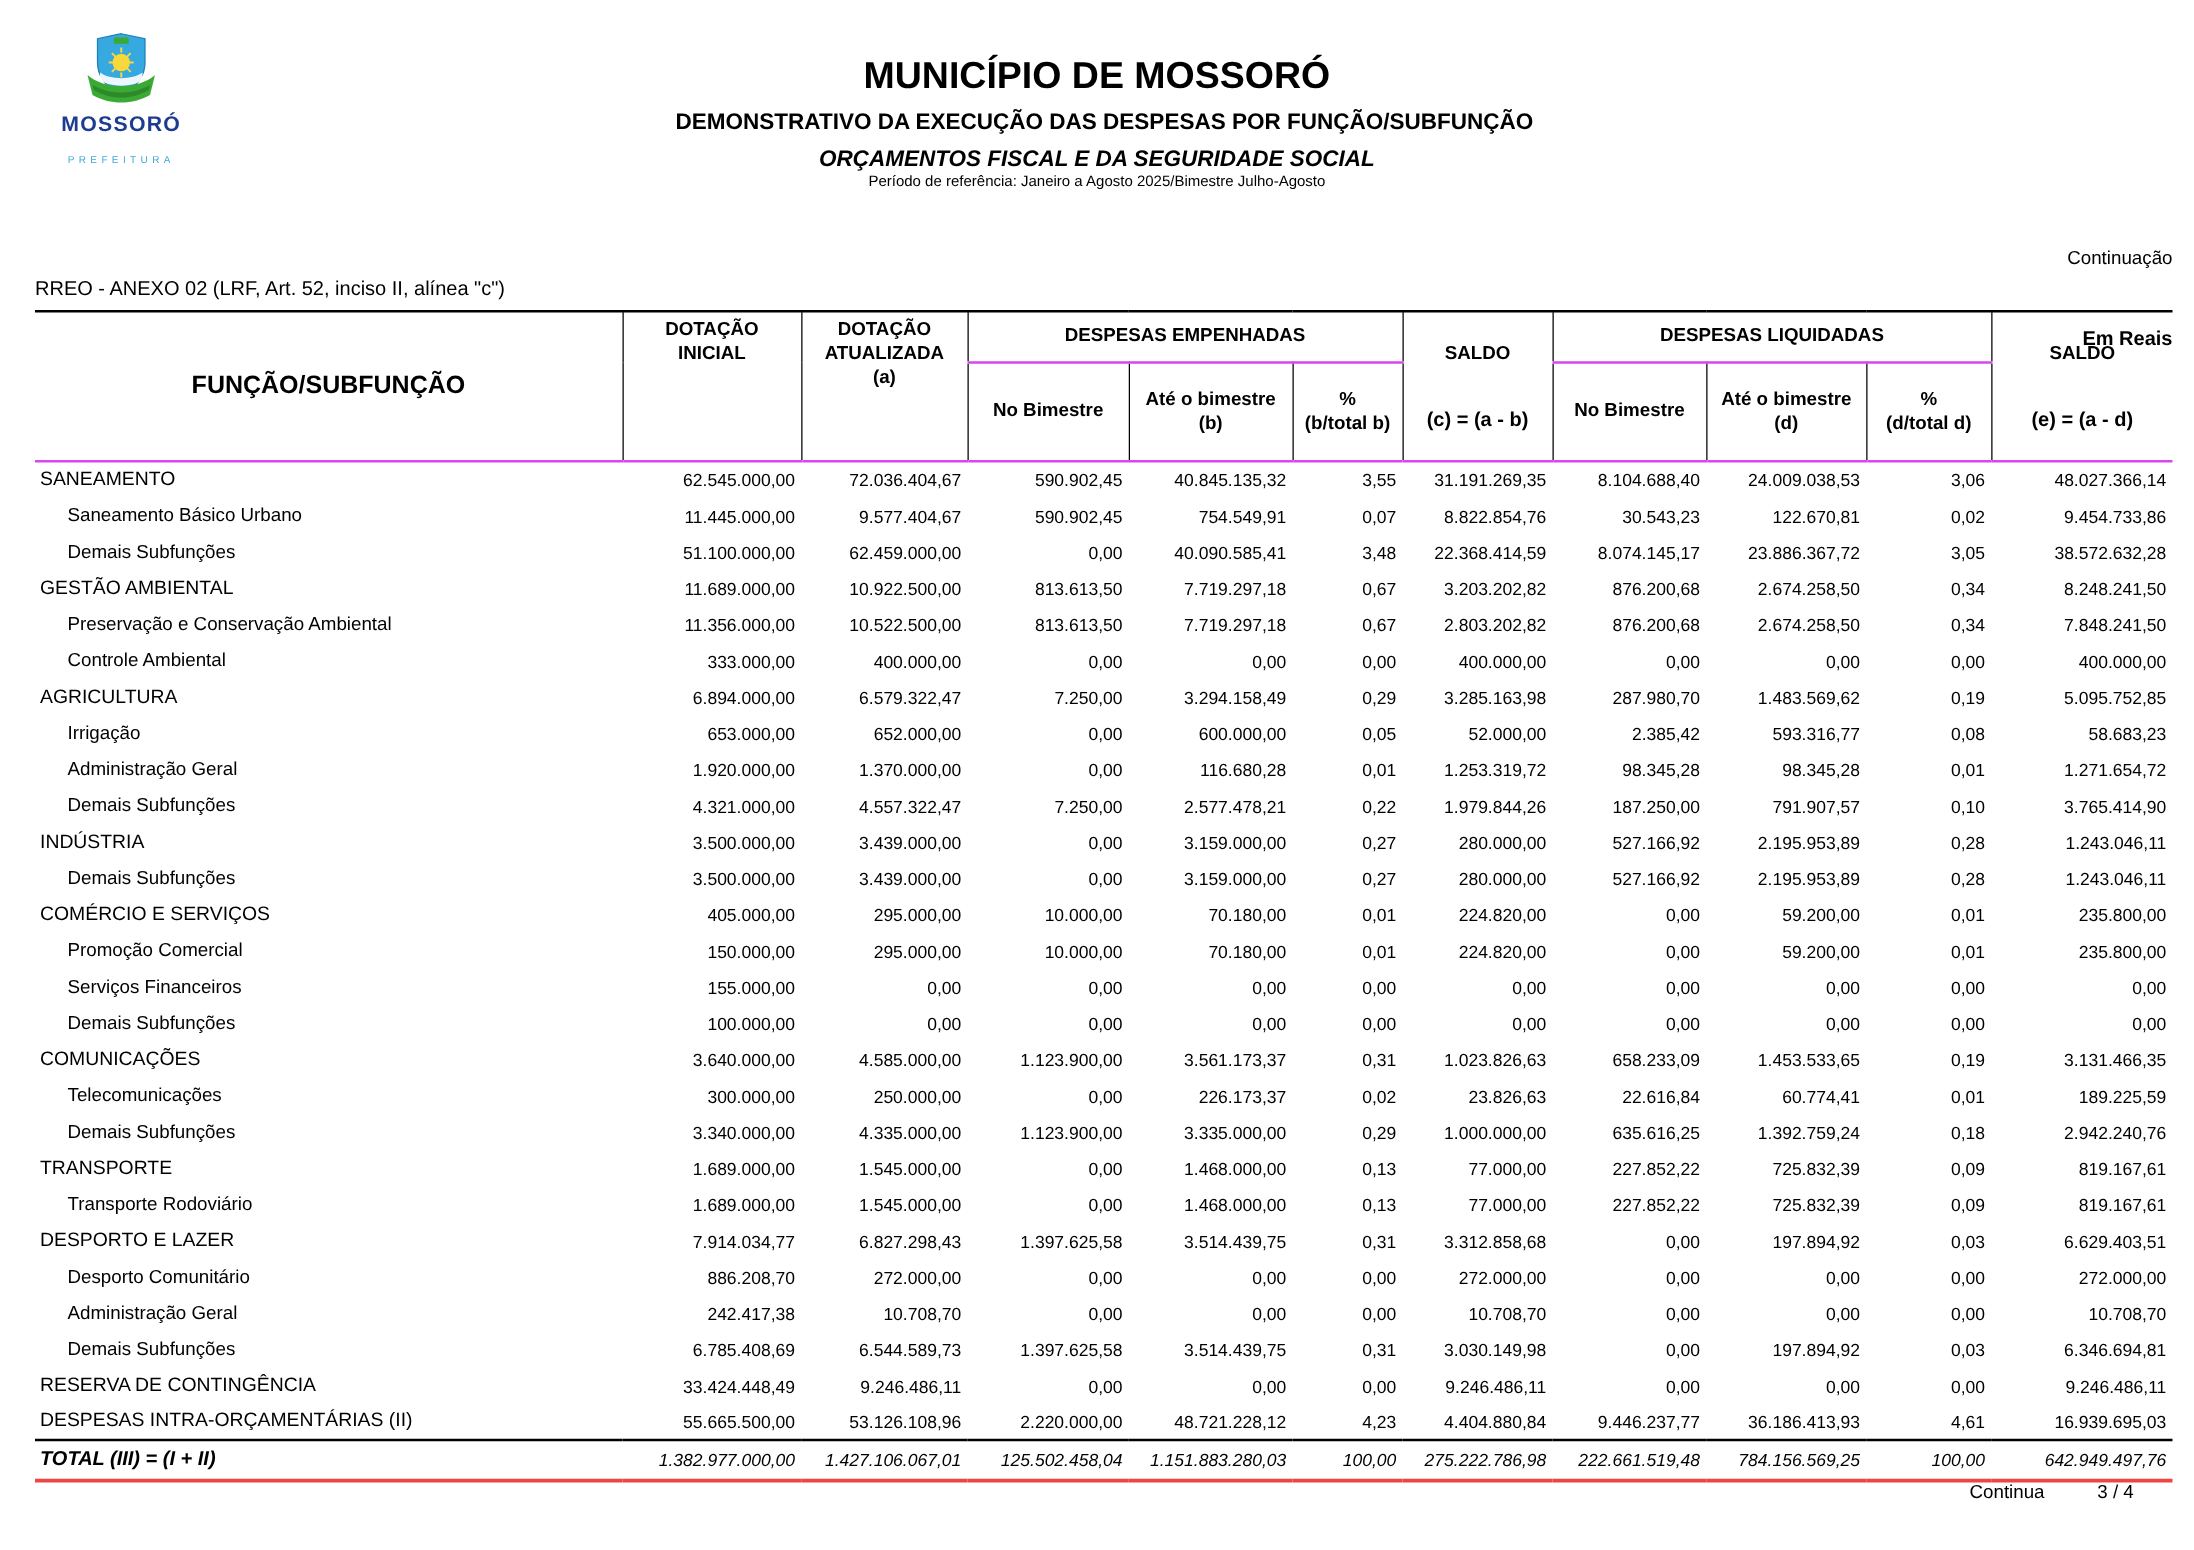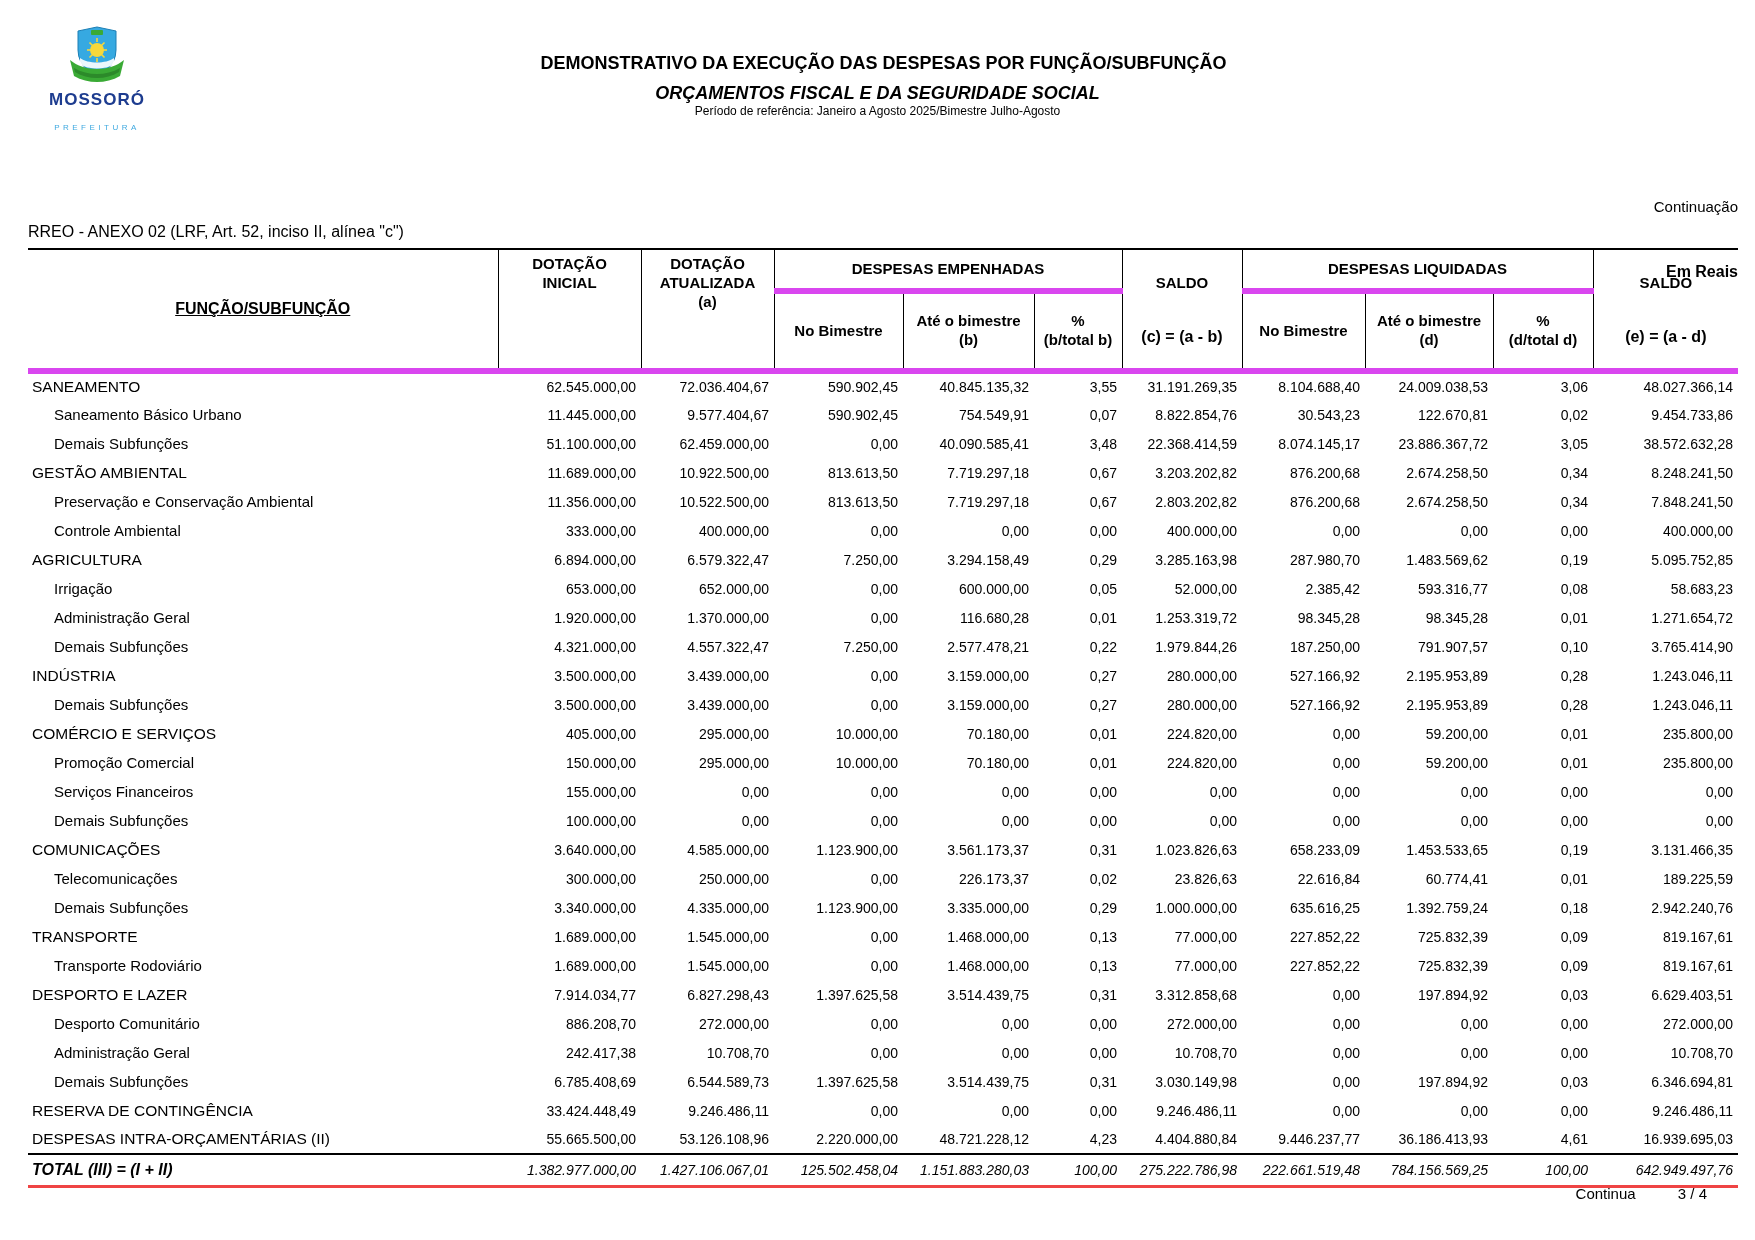--- a/index.html
+++ b/index.html
@@ -28,27 +28,27 @@
   table.rreo {
     position:absolute; left:28px; top:248px; width:1710px;
     border-collapse:collapse; table-layout:fixed;
     border-top:2px solid #000;
   }
   col.c1{width:470px} col.c2{width:143px} col.c3{width:133px} col.c4{width:129px}
   col.c5{width:131px} col.c6{width:88px}  col.c7{width:120px} col.c8{width:123px}
   col.c9{width:128px} col.c10{width:100px} col.c11{width:145px}
   thead th {
     font-weight:bold; font-size:15px; text-align:center;
-    border-bottom:6px solid #d946ef; white-space:pre-line; line-height:19px;
+    border-bottom:2px solid #d946ef; white-space:pre-line; line-height:19px;
     padding:2px 2px 3px 2px; vertical-align:middle;
   }
   thead tr.h1 { height:29px; }
   thead tr.h2 { height:56px; }
   thead th.vline { border-left:1.5px solid #000; }
-  thead th.th-func { font-size:16px; vertical-align:middle;text-decoration:underline; }
+  thead th.th-func { font-size:20px; vertical-align:middle; }
   thead th.top { vertical-align:top; padding-top:4px; }
   thead th.saldo { vertical-align:top; padding-top:0; }
   .s-label   { display:block; line-height:27px; font-size:15px; }
   .s-formula { display:block; margin-top:12px; font-size:16px; }
   tbody td { height:29px; font-size:14px; vertical-align:middle; }
   tbody td.num   { text-align:right; padding-right:5px; white-space:nowrap; }
   tbody td.label { text-align:left; padding-left:4px; font-size:15.5px; white-space:nowrap; }
   tbody td.label.sub { padding-left:26px; font-size:15px; }
   tbody tr.total td { border-top:2px solid #000; border-bottom:3px solid #ef4444; height:32px;font-style:italic; }
   tbody tr.total td.label { font-weight:bold; font-size:16px; }
@@ -78,20 +78,21 @@
       </g>
       <path d="M22 34 C30 40 48 40 56 34 L56 40 C48 46 30 46 22 40 Z" fill="#ffffff" opacity="0.9"></path>
       <path d="M12 36 C26 48 52 48 66 36 L62 52 C48 60 30 60 16 52 Z" fill="#3aaa35"></path>
       <path d="M16 44 C30 52 48 52 62 44 L61 48 C48 56 30 56 17 48 Z" fill="#2c8a2a"></path>
     </svg>
     <div class="logo-name">MOSSORÓ</div>
     <div class="logo-sub">PREFEITURA</div>
   </div>
 
   <div class="titles">
+    <div class="doc-title">MUNICÍPIO DE MOSSORÓ</div>
     <div class="doc-sub2">DEMONSTRATIVO DA EXECUÇÃO DAS DESPESAS POR FUNÇÃO/SUBFUNÇÃO</div>
     <div class="doc-sub3">ORÇAMENTOS FISCAL E DA SEGURIDADE SOCIAL</div>
     <div class="doc-period">Período de referência: Janeiro a Agosto 2025/Bimestre Julho-Agosto</div>
   </div>
 
   <div class="continuacao">Continuação</div>
   <div class="anexo-line">RREO - ANEXO 02 (LRF, Art. 52, inciso II, alínea "c")</div>
   <div class="em-reais">Em Reais</div>
 
   <table class="rreo">

